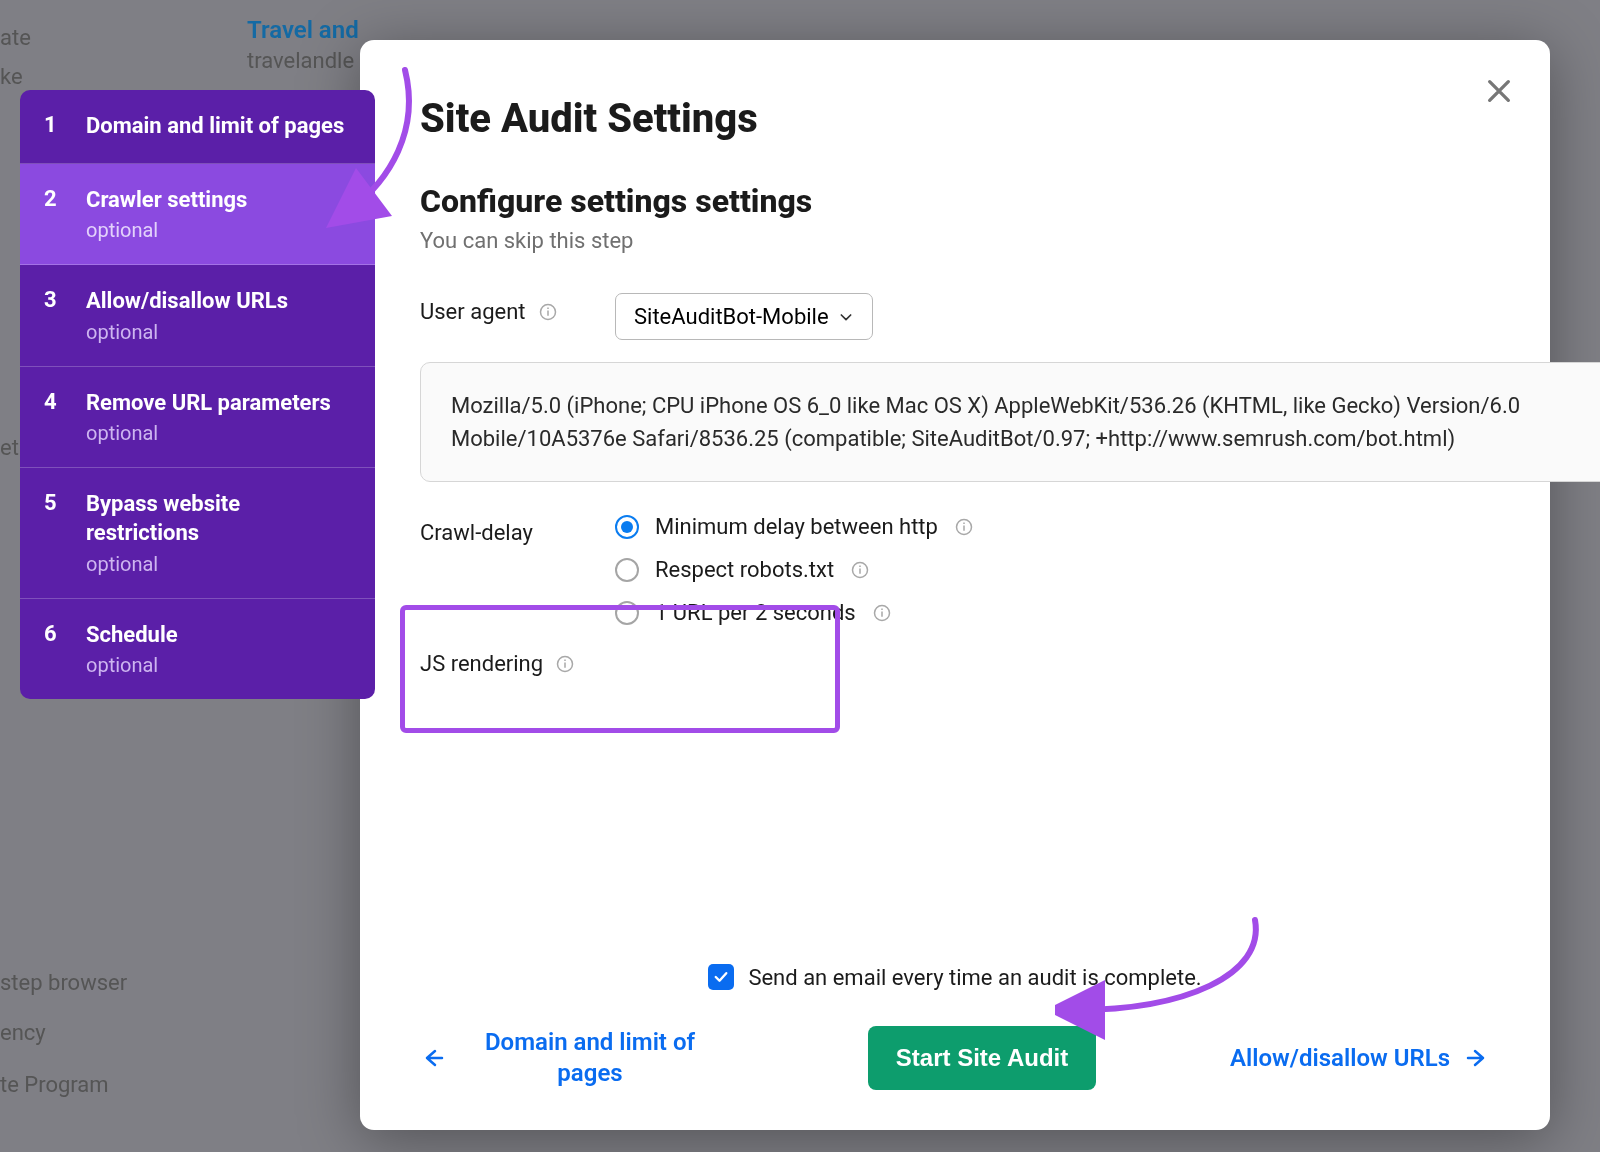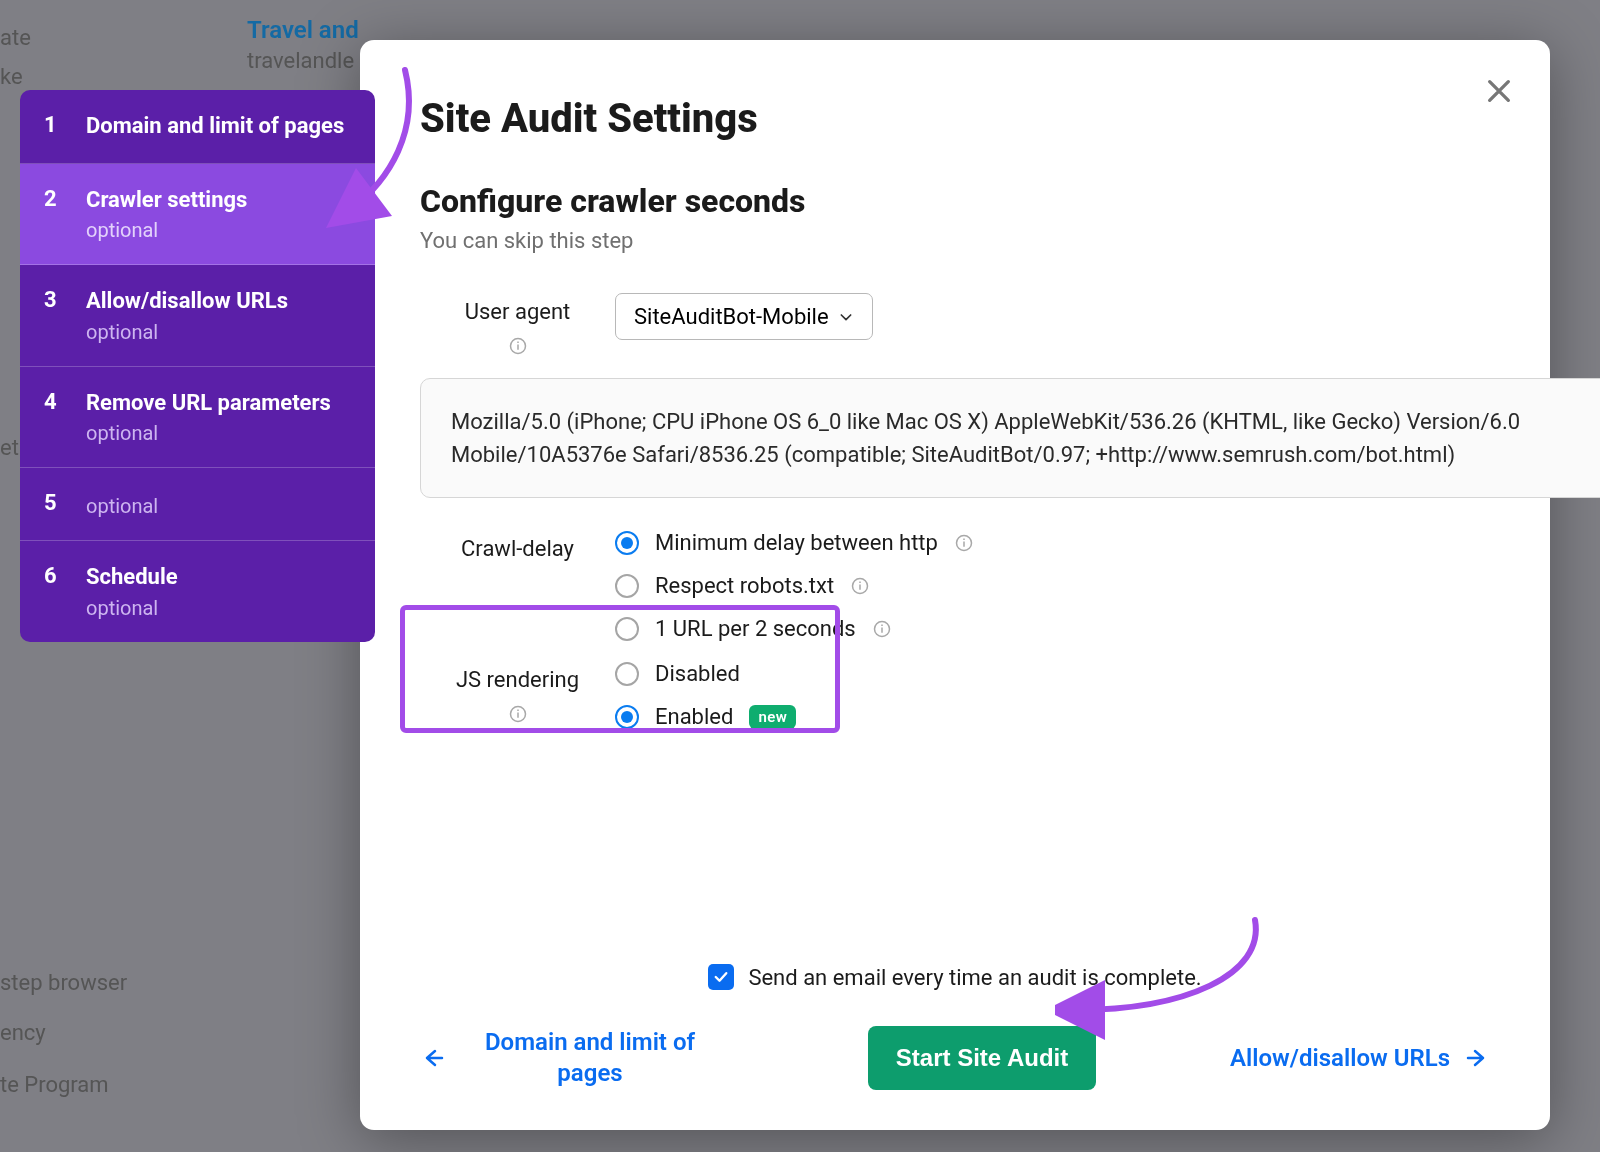--- a/index.html
+++ b/index.html
@@ -68,21 +68,20 @@
   margin-bottom: 18px;
 }
 .row-label {
   width: 195px;
   font-size: 22px;
   color: #1b1b1b;
   display: flex;
   align-items: center;
   gap: 12px;
   padding-top: 6px;
-  flex-direction: column;
 }
 .info-icon {
   display: inline-flex;
   width: 20px;
   height: 20px;
   align-items: center;
   justify-content: center;
 }
 .info-icon svg { width: 18px; height: 18px; }
 .select-box {
@@ -289,41 +288,42 @@
   <div class="step">
     <div class="step-num">4</div>
     <div class="step-body">
       <div class="step-title">Remove URL parameters</div>
       <div class="step-opt">optional</div>
     </div>
   </div>
   <div class="step">
     <div class="step-num">5</div>
     <div class="step-body">
+      <div class="step-title">Bypass website restrictions</div>
       <div class="step-opt">optional</div>
     </div>
   </div>
   <div class="step">
     <div class="step-num">6</div>
     <div class="step-body">
       <div class="step-title">Schedule</div>
       <div class="step-opt">optional</div>
     </div>
   </div>
 </div>
 
 <div class="modal">
   <div class="close-x">
     <svg viewBox="0 0 24 24">
         <path d="M5 5 L19 19 M19 5 L5 19" stroke="#777" stroke-width="2.5" stroke-linecap="round" fill="none"></path>
       </svg>
   </div>
 
   <h1>Site Audit Settings</h1>
-  <h2>Configure crawler seconds</h2>
+  <h2>Configure settings settings</h2>
   <div class="sub">You can skip this step</div>
 
   <div class="row">
     <div class="row-label">
       <span>User agent</span>
       <span class="info-icon">
         <svg viewBox="0 0 24 24">
             <circle cx="12" cy="12" r="10" fill="none" stroke="#a8a8a8" stroke-width="2"></circle>
             <rect x="11" y="10" width="2" height="7" fill="#a8a8a8"></rect>
             <rect x="11" y="6" width="2" height="2" fill="#a8a8a8"></rect>
@@ -385,31 +385,20 @@
     <div class="row-label">
       <span>JS rendering</span>
       <span class="info-icon">
           <svg viewBox="0 0 24 24">
             <circle cx="12" cy="12" r="10" fill="none" stroke="#a8a8a8" stroke-width="2"></circle>
             <rect x="11" y="10" width="2" height="7" fill="#a8a8a8"></rect>
             <rect x="11" y="6" width="2" height="2" fill="#a8a8a8"></rect>
           </svg>
         </span>
     </div>
-    <div class="radio-col">
-      <div class="radio-item">
-        <span class="radio"></span>
-        <span>Disabled</span>
-      </div>
-      <div class="radio-item">
-        <span class="radio checked"></span>
-        <span>Enabled</span>
-        <span class="new-badge">new</span>
-      </div>
-    </div>
   </div>
 
   <div class="footer">
     <div class="email-row">
       <span class="checkbox">
         <svg viewBox="0 0 24 24">
             <path d="M5 12 L10 17 L19 7" stroke="#fff" stroke-width="3.2" fill="none" stroke-linecap="round" stroke-linejoin="round"></path>
           </svg>
       </span>
       <span>Send an email every time an audit is complete.</span>

